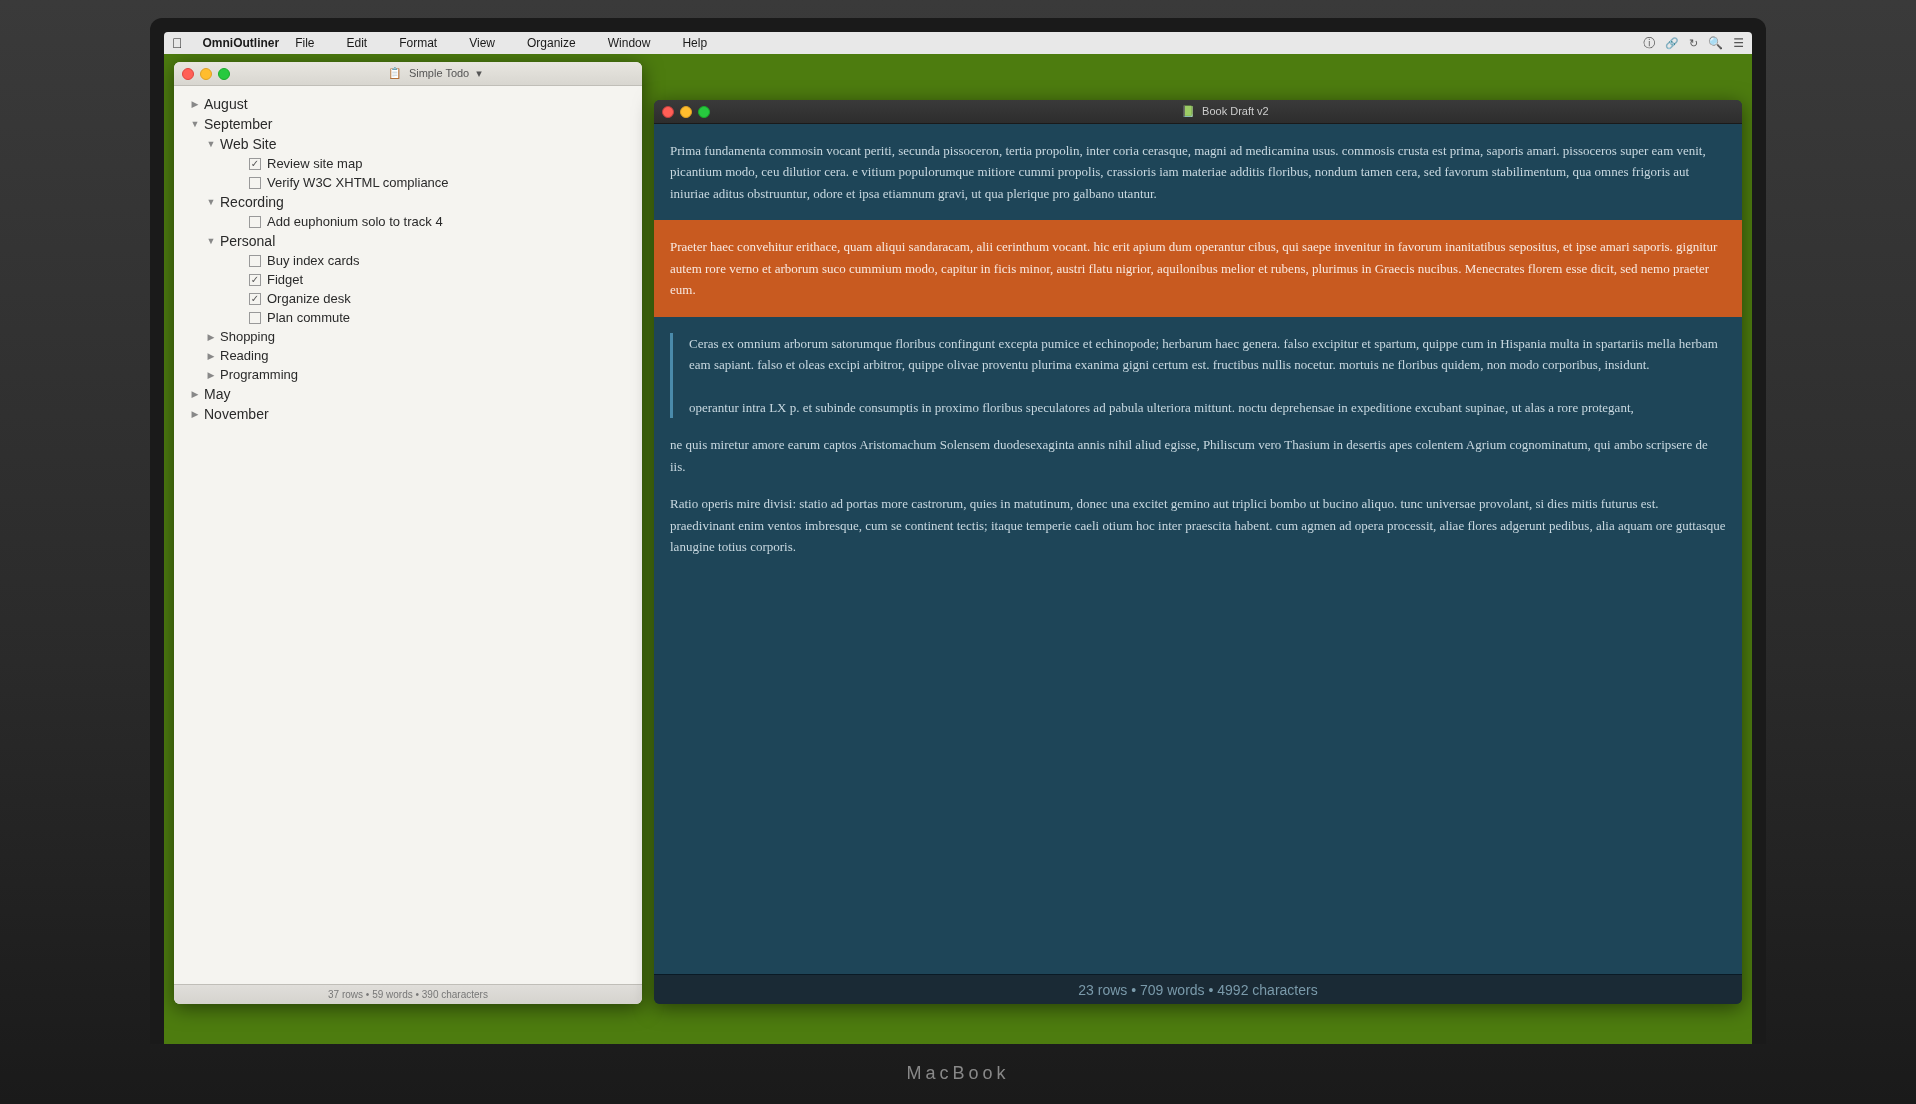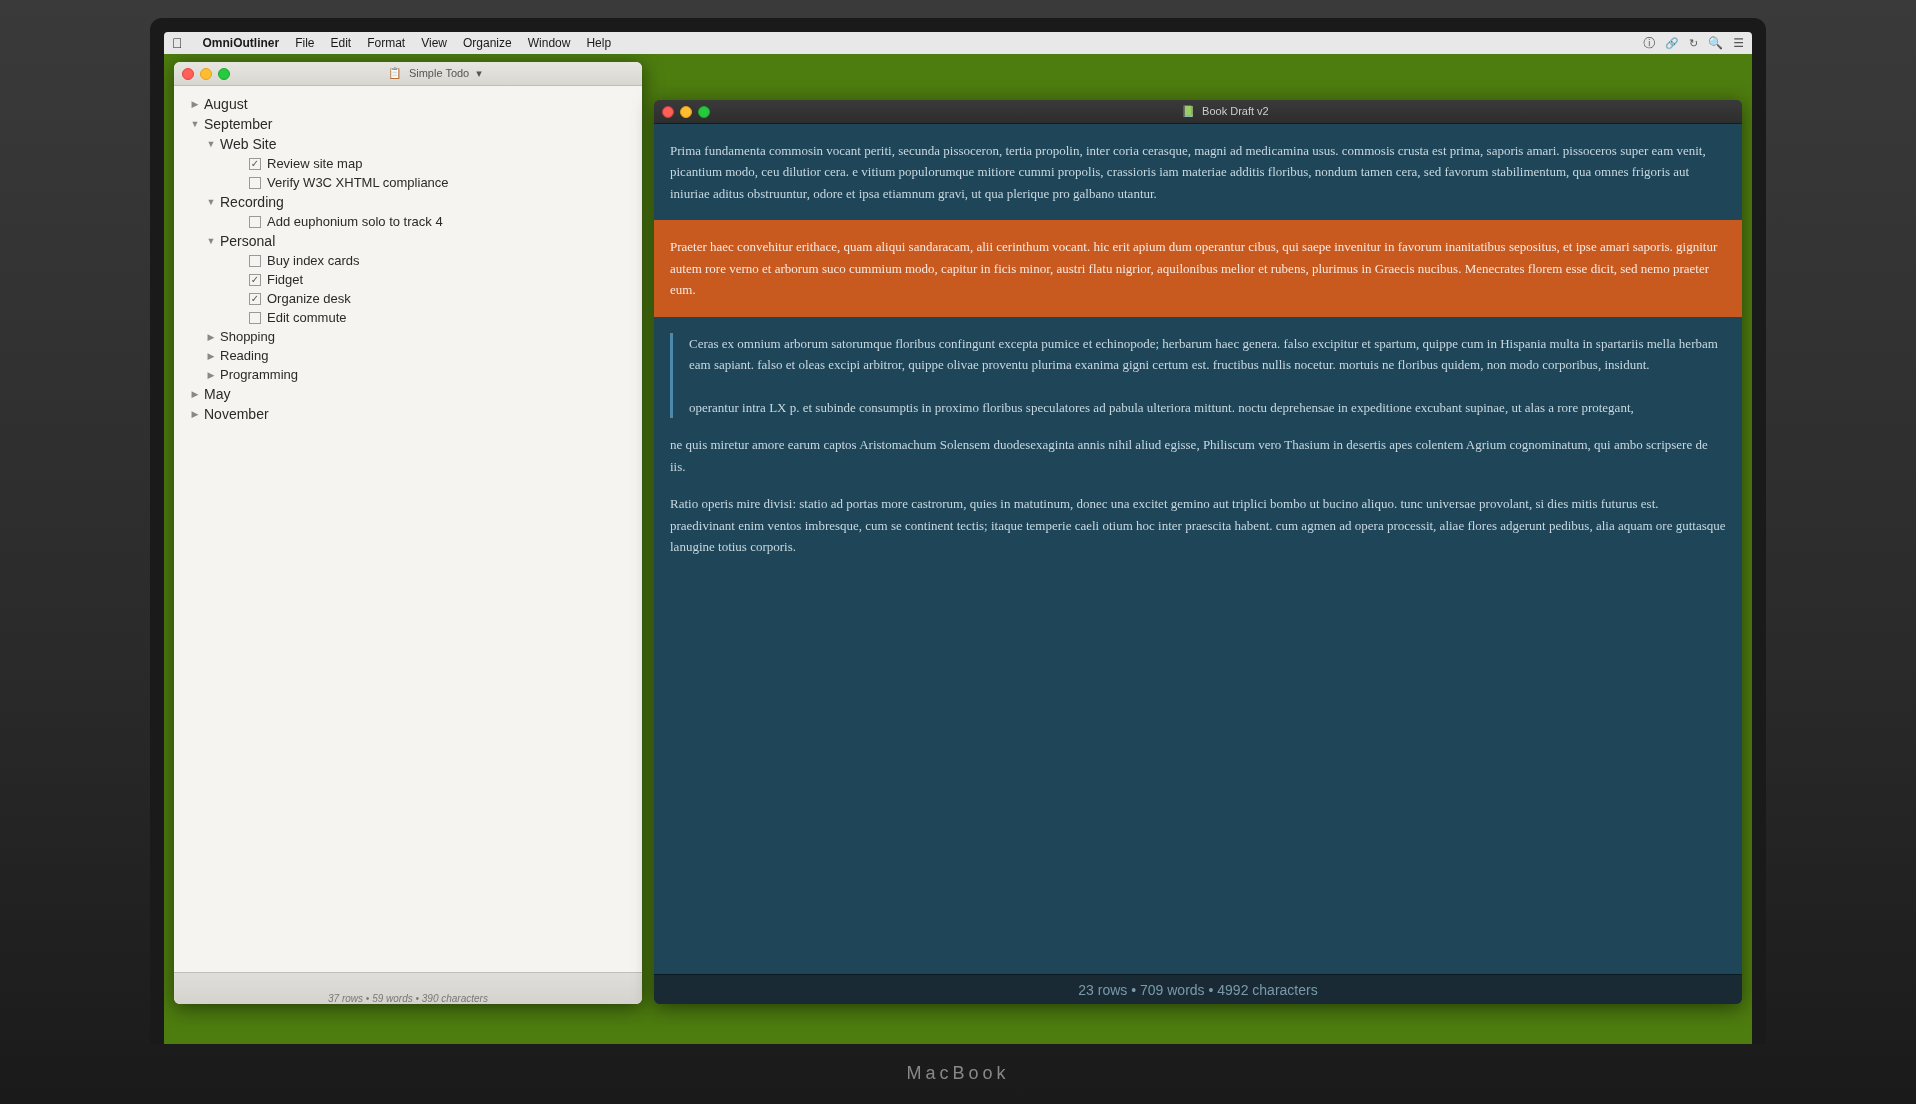--- a/index.html
+++ b/index.html
@@ -73,21 +73,21 @@
       font-size: 14px;
       margin-right: 4px;
     }
 
     .menu-bar-app {
       font-weight: 600;
     }
 
     .menu-bar-items {
       display: flex;
-      gap: 16px;
+      gap: 32px;
     }
 
     .menu-bar-right {
       margin-left: auto;
       display: flex;
       align-items: center;
       gap: 10px;
     }
 
     
@@ -189,30 +189,29 @@
       color: #555;
     }
 
     .checkbox.checked::after {
       content: '✓';
       font-size: 10px;
       color: #555;
     }
 
     .window-statusbar {
-      height: 32px;
+      height: 20px;
       background: linear-gradient(180deg, #e0deda 0%, #d5d3ce 100%);
       border-top: 1px solid #c0beb8;
       display: flex;
-      align-items: flex-end;
+      align-items: center;
       justify-content: center;
       font-size: 10px;
       color: #777;
       flex-shrink: 0;
-      font-style: italic;
     }
 
     
     .right-window {
       position: absolute;
       top: 8px;
       left: 490px;
       right: 10px;
       bottom: 40px;
       background: #1a3a4a;
@@ -366,21 +365,21 @@
                 <span>Fidget</span>
               </div>
               <div class="outline-item level-2">
                 <span style="width: 16px; display: inline-block;"></span>
                 <span class="checkbox checked"></span>
                 <span>Organize desk</span>
               </div>
               <div class="outline-item level-2">
                 <span style="width: 16px; display: inline-block;"></span>
                 <span class="checkbox"></span>
-                <span>Edit commute</span>
+                <span>Plan commute</span>
               </div>
               <div class="outline-item level-1">
                 <span class="disclosure-btn">▶</span>
                 <span>Shopping</span>
               </div>
               <div class="outline-item level-1">
                 <span class="disclosure-btn">▶</span>
                 <span>Reading</span>
               </div>
               <div class="outline-item level-1">

